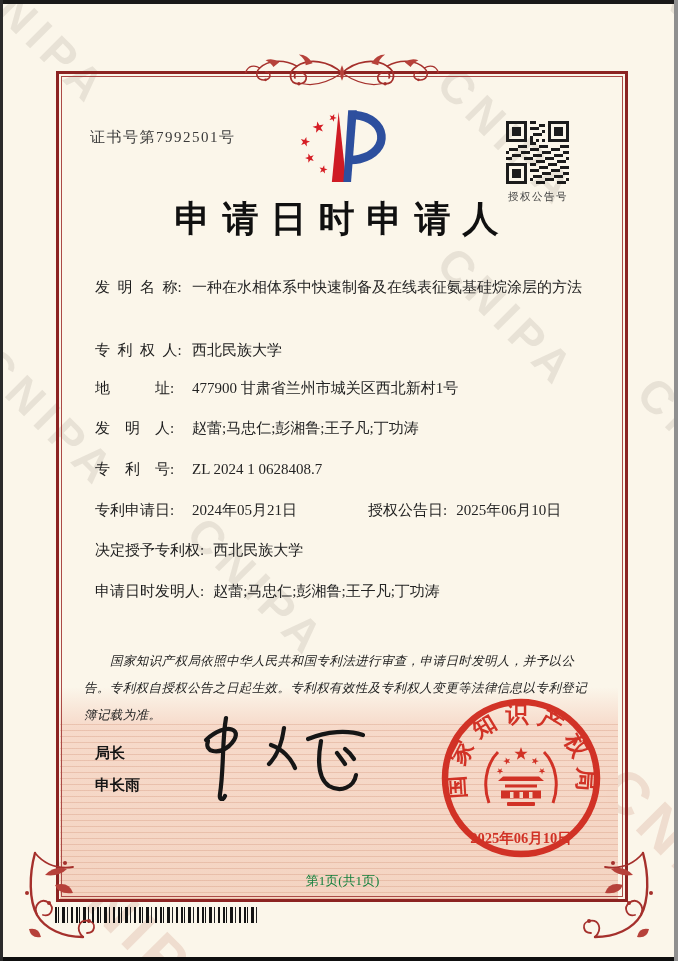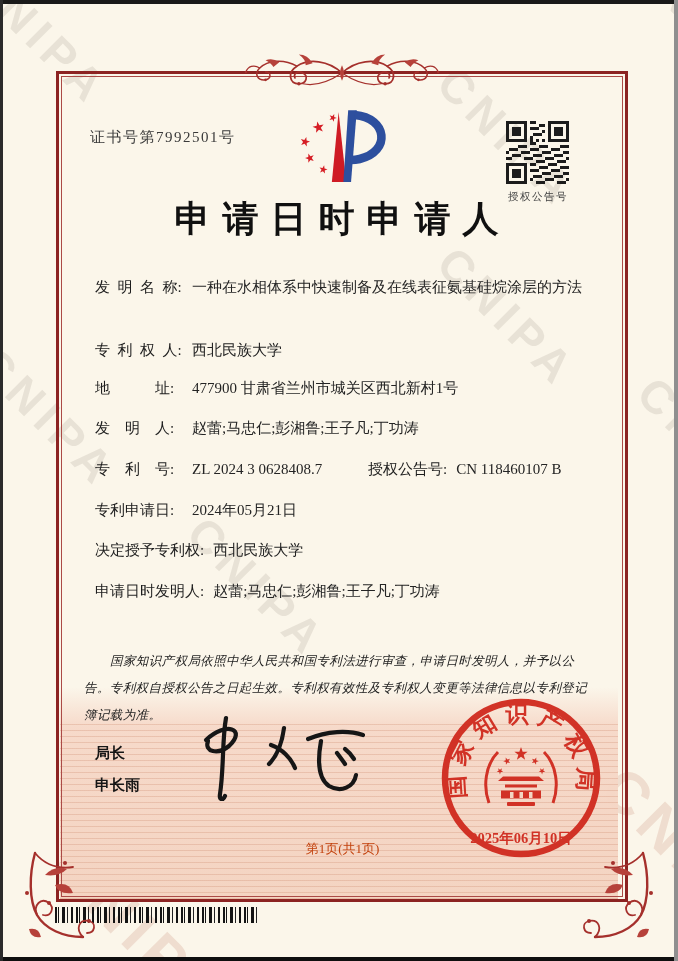--- a/index.html
+++ b/index.html
@@ -50,21 +50,21 @@
 
   .statement{left:84px;top:648px;width:514px;font-size:12.5px;line-height:27px;
       font-style:italic;color:#222;text-indent:26px;letter-spacing:0.4px;z-index:6;}
 
   .director{left:95px;top:744px;z-index:7;font-family:"Liberation Sans","DejaVu Sans",sans-serif;
       font-weight:700;font-size:15px;color:#161616;}
   .director div{margin-bottom:13px;}
 
   .sig{left:192px;top:706px;z-index:7;}
   .seal{left:435px;top:691px;z-index:8;opacity:0.95;}
-  .footer{left:57px;top:840px;width:571px;text-align:center;font-size:13px;color:#c2410c;z-index:6;}
+  .footer{left:57px;top:872px;width:571px;text-align:center;font-size:13px;color:#15803d;z-index:6;}
 
   .barcode{left:55px;top:907px;width:203px;height:16px;z-index:6;
     background:repeating-linear-gradient(90deg,
       #141414 0 2px,transparent 2px 3px,#141414 3px 4px,transparent 4px 7px,
       #141414 7px 10px,transparent 10px 12px,#232323 12px 13px,transparent 13px 16px,
       #141414 16px 18px,transparent 18px 21px);}
 
   .flourish{z-index:9;}
   svg{display:block;}
 </style>
@@ -343,27 +343,27 @@
 <div class="row" style="top:341px;">
   <span class="lbl">专 利 权 人:</span><span class="val">西北民族大学</span>
 </div>
 <div class="row" style="top:379px;">
   <span class="lbl">地　　　址:</span><span class="val">477900 甘肃省兰州市城关区西北新村1号</span>
 </div>
 <div class="row" style="top:419px;">
   <span class="lbl">发　明　人:</span><span class="val">赵蕾;马忠仁;彭湘鲁;王子凡;丁功涛</span>
 </div>
 <div class="row" style="top:460px;">
-  <span class="lbl">专　利　号:</span><span class="val">ZL 2024 3 0628408.7</span>
-  <span class="rcol">
-    <span class="lbl" style="min-width:0;">授权公告号:</span><span class="val">CN 118460107 B</span>
-  </span>
+  <span class="lbl">专　利　号:</span><span class="val">ZL 2024 1 0628408.7</span>
 </div>
 <div class="row" style="top:501px;">
   <span class="lbl">专利申请日:</span><span class="val">2024年05月21日</span>
+  <span class="rcol">
+    <span class="lbl" style="min-width:0;">授权公告日:</span><span class="val">2025年06月10日</span>
+  </span>
 </div>
 <div class="row" style="top:541px;">
   <span class="lbl">决定授予专利权:</span><span class="val">西北民族大学</span>
 </div>
 <div class="row" style="top:582px;">
   <span class="lbl">申请日时发明人:</span><span class="val">赵蕾;马忠仁;彭湘鲁;王子凡;丁功涛</span>
 </div>
 
 <div class="abs statement">国家知识产权局依照中华人民共和国专利法进行审查，申请日时发明人，并予以公告。专利权自授权公告之日起生效。专利权有效性及专利权人变更等法律信息以专利登记簿记载为准。</div>
 

